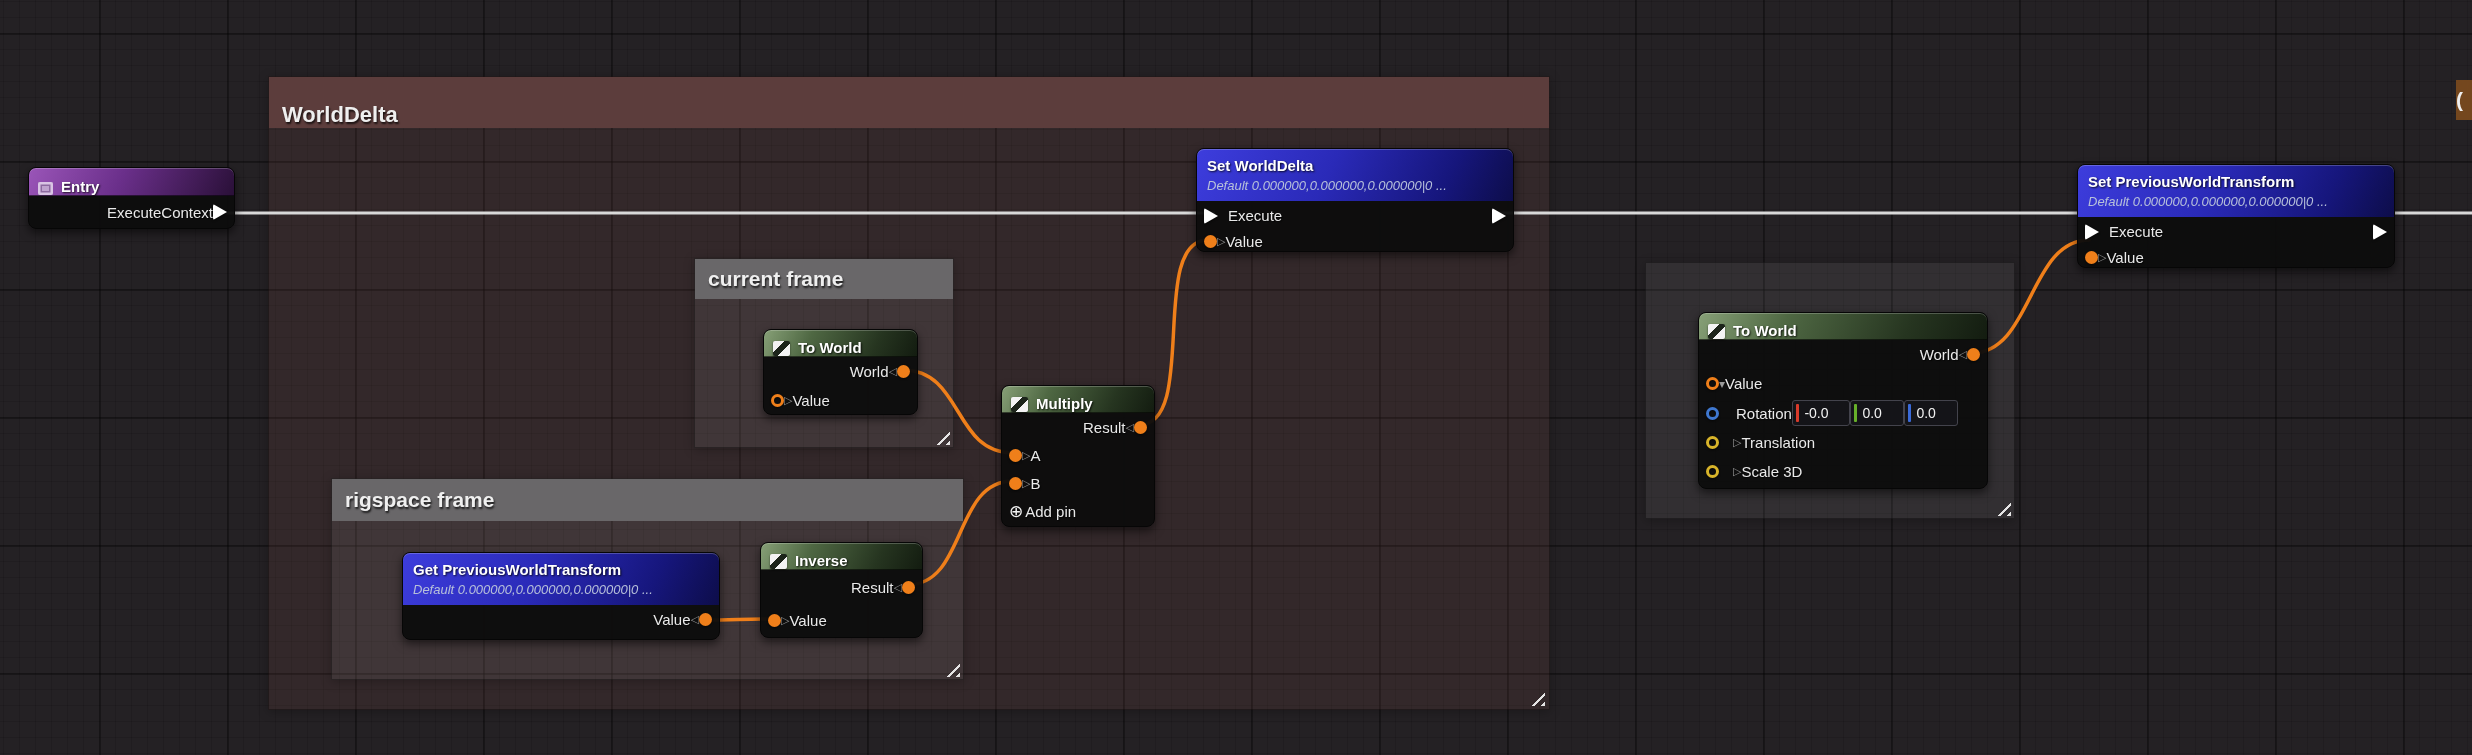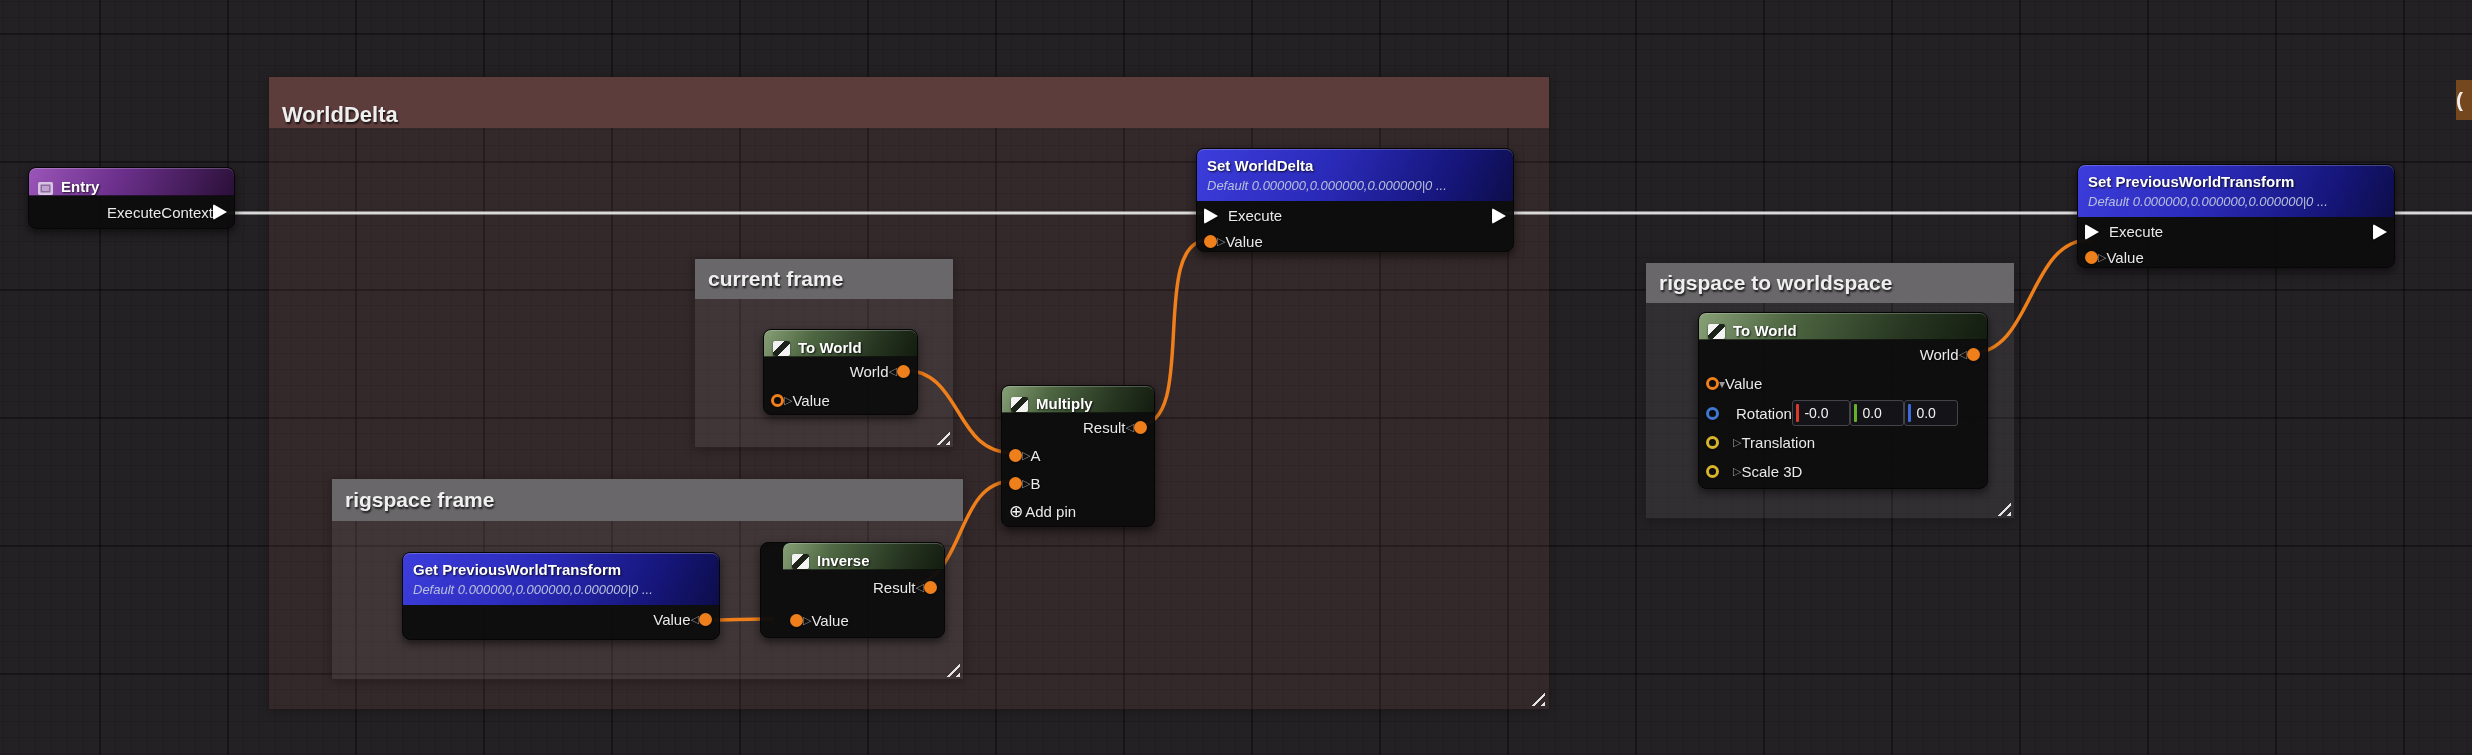--- a/index.html
+++ b/index.html
@@ -95,23 +95,20 @@
   </div>
 
   <div class="comment c-gray" style="left:331px;top:478px;width:631px;height:200px;">
     <div class="chdr" style="height:42px;">
       <span class="smalltitle">rigspace frame</span>
     </div>
     <div class="rsz" style="right:3px;bottom:2px;"></div>
   </div>
 
   <div class="comment c-gray" style="left:1645px;top:262px;width:368px;height:255px;">
-    <div class="chdr" style="height:40px;">
-      <span class="smalltitle">rigspace to worldspace</span>
-    </div>
     <div class="rsz" style="right:3px;bottom:2px;"></div>
   </div>
 
   <div style="position:absolute;left:2456px;top:80px;width:16px;height:40px;background:#74471e;overflow:hidden;color:#efefef;font-weight:bold;font-size:21px;display:flex;align-items:center;">
     <span>(</span>
   </div>
 
   <svg class="wires" width="2472" height="755" viewBox="0 0 2472 755">
     <path class="wire-exec" d="M225,213 H1215"></path>
     <path class="wire-exec" d="M1496,213 H2098"></path>
@@ -201,21 +198,21 @@
       <div class="ntitle">Get PreviousWorldTransform</div>
       <div class="nsub">Default 0.000000,0.000000,0.000000|0 ...</div>
     </div>
     <div class="row out" style="height:30px;">
       <span class="rowlbl">Value</span>
       <span class="expander">◁</span>
       <span class="pin full"></span>
     </div>
   </div>
 
-  <div class="node" style="left:760px;top:542px;width:161px;height:94px;padding-left:22px;">
+  <div class="node" style="left:760px;top:542px;width:161px;height:94px;">
     <div class="nhdr nhdr-green" style="height:26px;">
       <span class="rig-icon"></span>
       <span class="ntitle">Inverse</span>
     </div>
     <div class="row out" style="height:34px;">
       <span class="rowlbl">Result</span>
       <span class="expander">◁</span>
       <span class="pin full"></span>
     </div>
     <div class="row" style="height:32px;">

